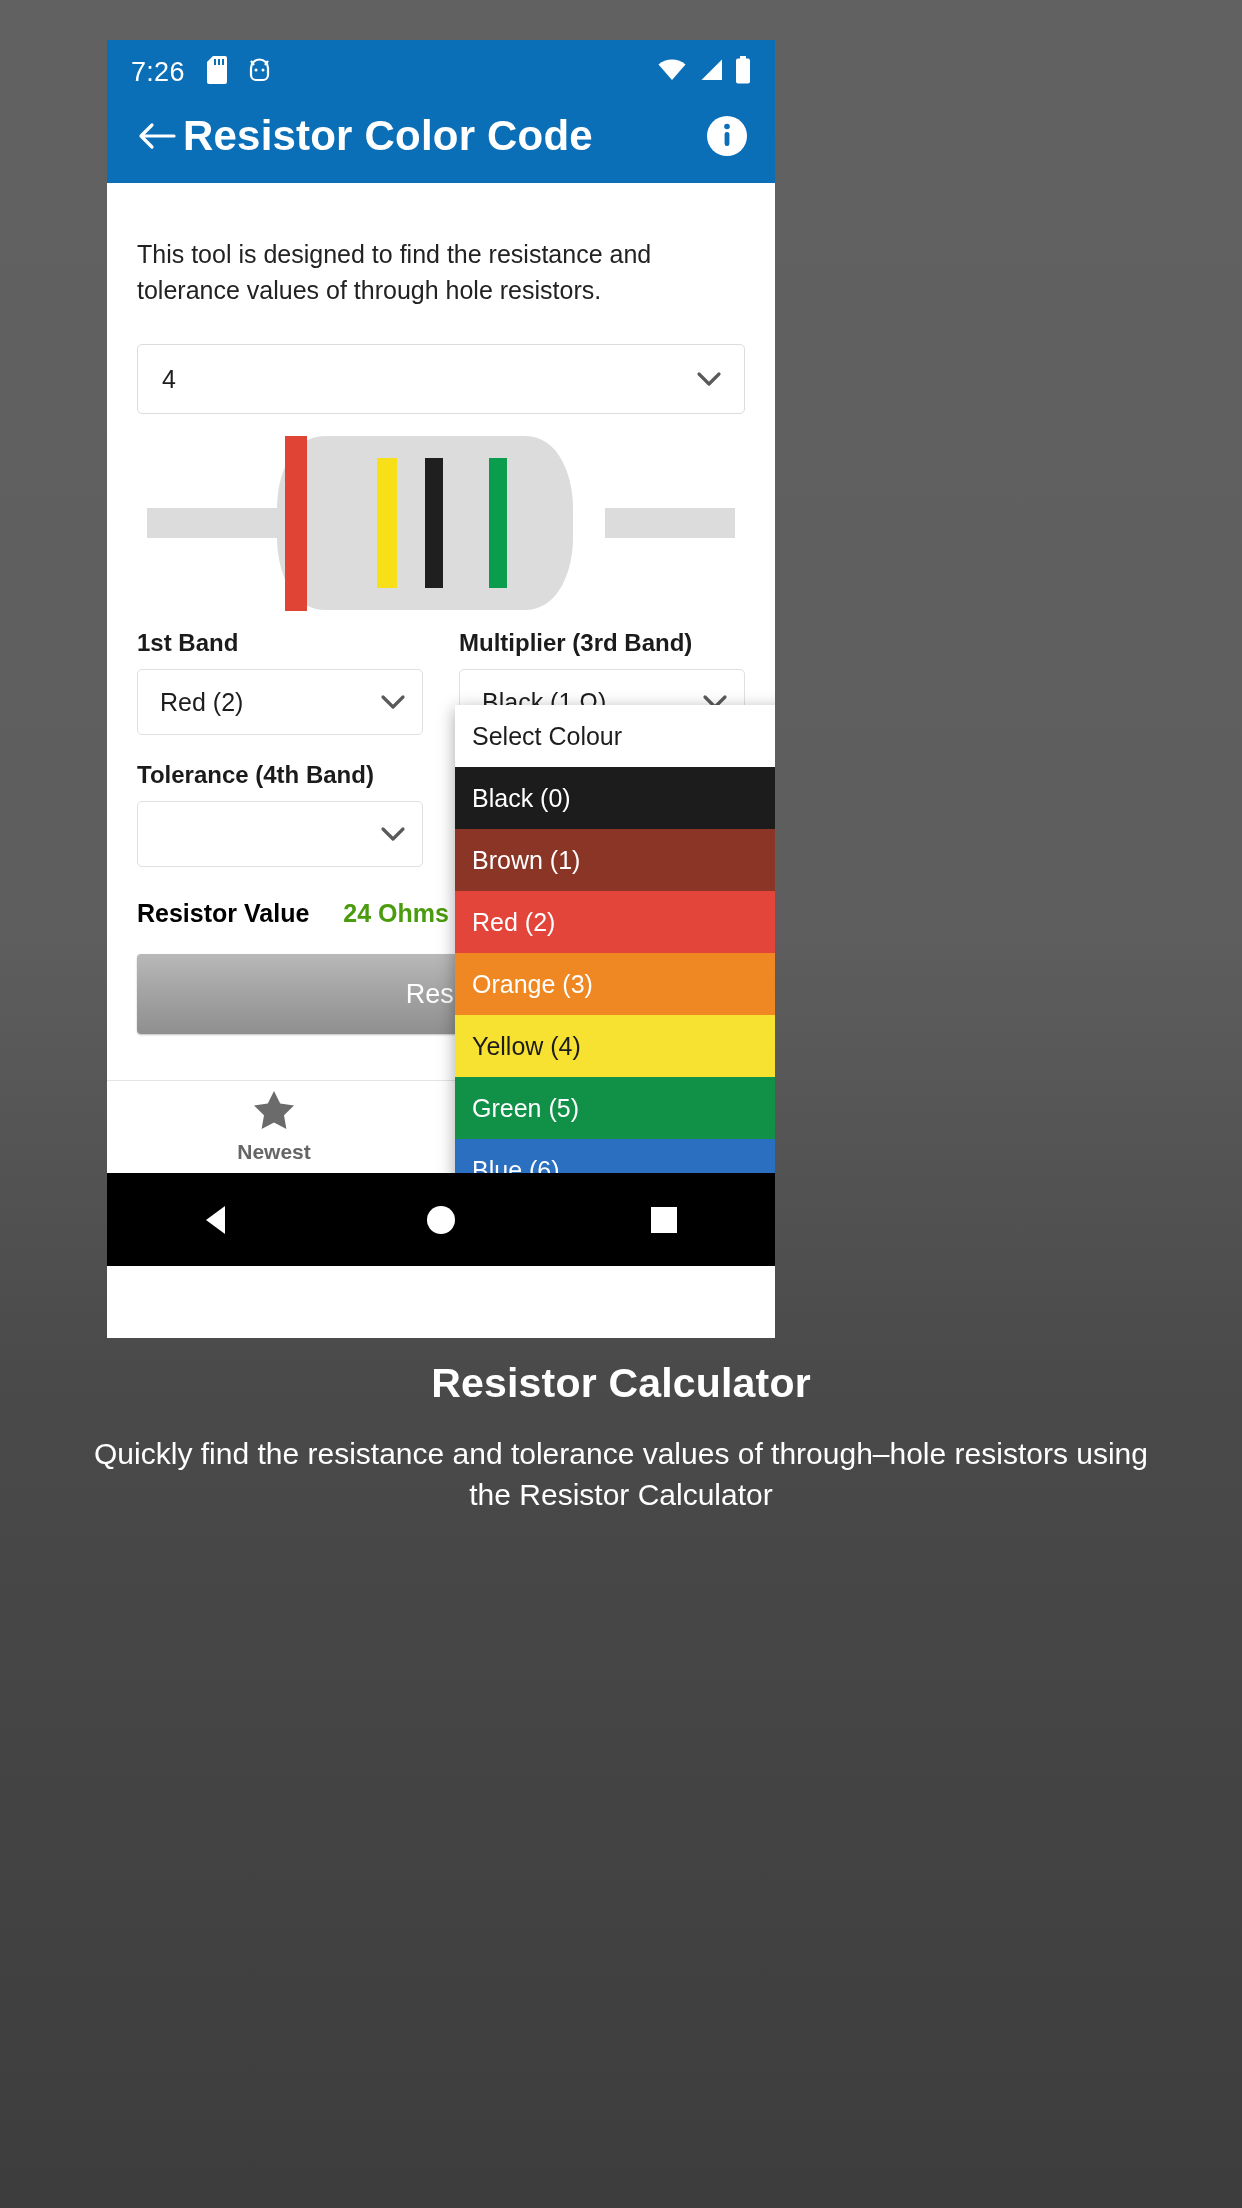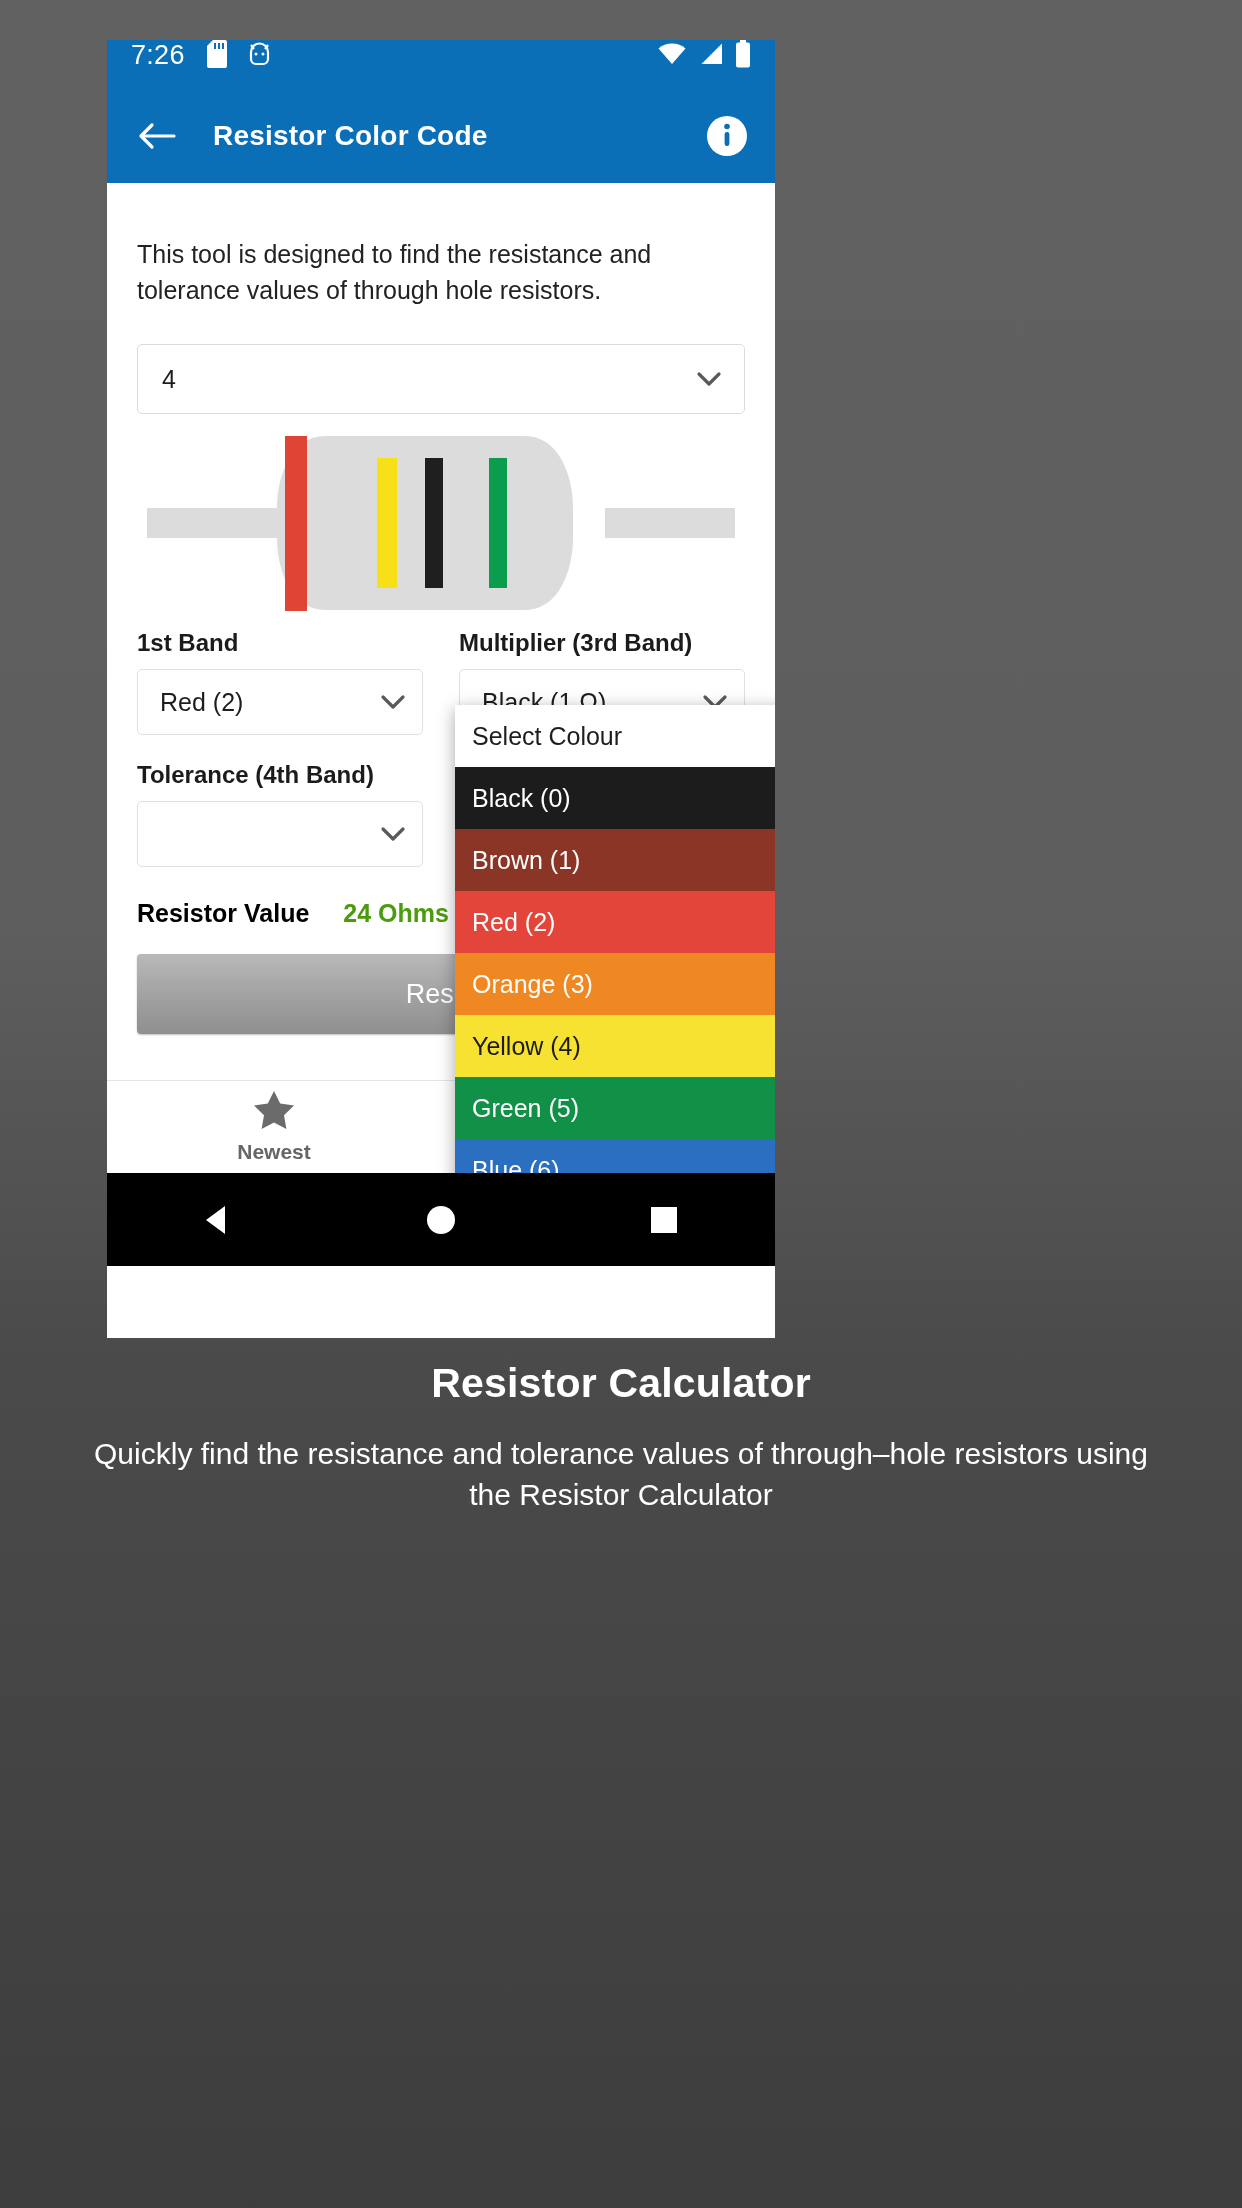--- a/index.html
+++ b/index.html
@@ -20,43 +20,43 @@
     position: absolute;
     left: 107px; top: 40px;
     width: 668px; height: 1298px;
     background: #ffffff;
     overflow: hidden;
   }
 
   
   #statusbar {
     height: 48px; background: #0b6fb8;
-    display: flex; align-items: flex-start;
+    display: flex; align-items: flex-end;
     padding: 0 24px;
     color: #fff;
   }
   #statusbar .clock {
     font-size: 27px; letter-spacing: .3px;
   }
   #statusbar .sysicons-left { display:flex; align-items:center; gap:16px; margin-left:22px; }
   #statusbar .spacer { flex: 1; }
   #statusbar .sysicons-right { display:flex; align-items:center; gap:11px; }
 
   .ic { display:inline-block; }
 
   
   #appbar {
     height: 95px; background: #0b6fb8;
     display: flex; align-items: center;
     padding: 0 24px;
   }
   #appbar .back { width: 52px; height:52px; display:flex; align-items:center; justify-content:center; cursor:pointer;}
   #appbar .title {
-    color:#fff; font-size: 28px; font-weight: bold;
-    margin-left: 30px; letter-spacing:.2px;
+    color:#fff; font-size: 42px; font-weight: bold;
+    letter-spacing:.2px;
   }
   #appbar .spacer{flex:1;}
   #appbar .info { width:48px;height:48px;display:flex;align-items:center;justify-content:center;cursor:pointer;}
 
   
   #content { position:relative; background:#fff; height: 990px; overflow:hidden; }
 
   .desc {
     margin: 54px 30px 0 30px;
     font-size: 25px; color: #222; line-height: 1.42;

